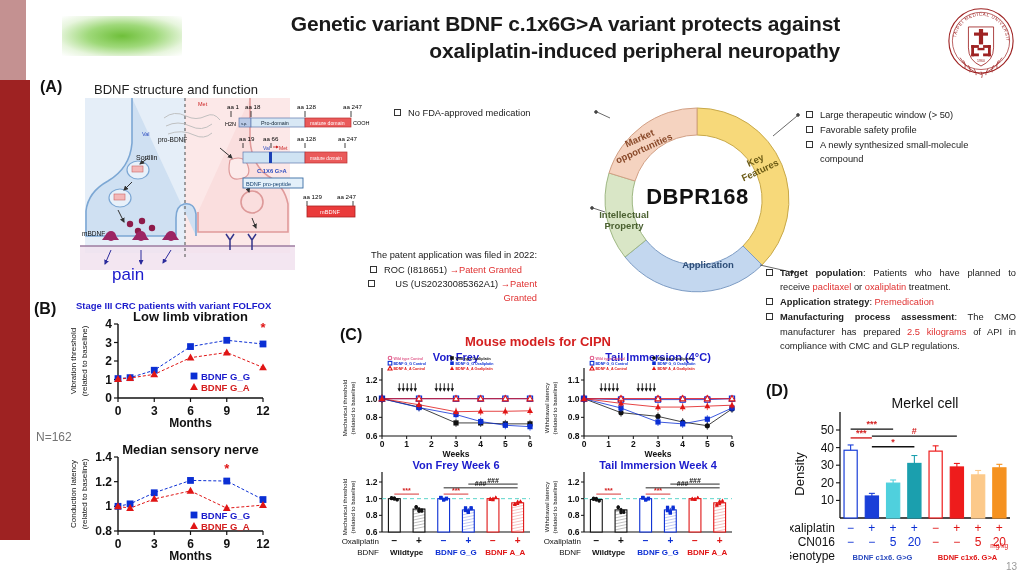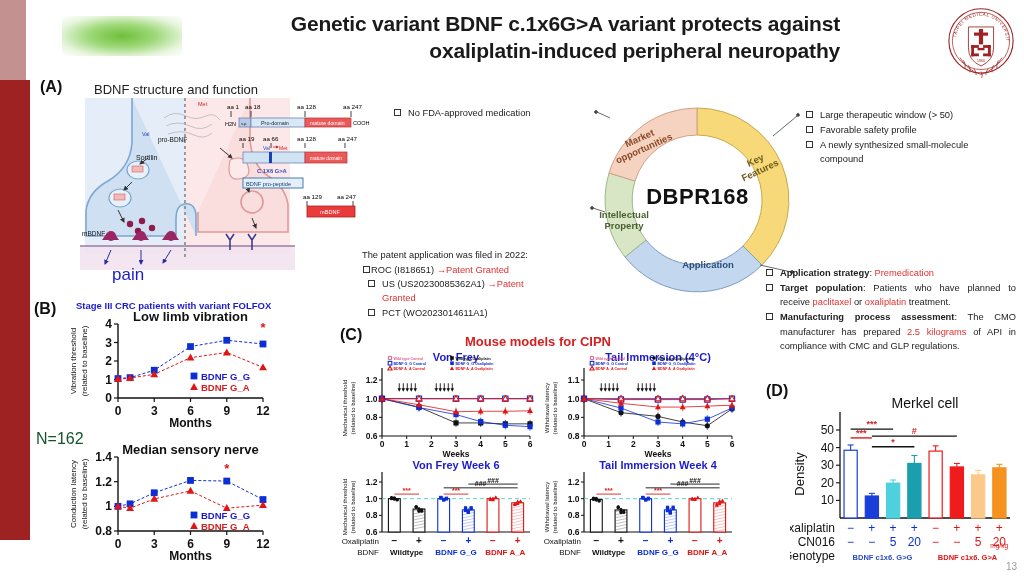--- a/index.html
+++ b/index.html
@@ -33,21 +33,21 @@
   
   .donut-wrap { position:absolute; left:590px; top:100px; width:215px; height:200px; }
   .donut-label { position:absolute; font-size:9.5px; font-weight:bold; text-align:center; line-height:1.15; }
   .donut-center { position:absolute; left:0; top:84px; width:215px; text-align:center;
       font-size:22px; font-weight:bold; color:#111; letter-spacing:0.5px;}
 
   
   .chart { position:absolute; }
   svg { display:block; }
 
-  .n162 { position:absolute; left:36px; top:430px; font-size:16px; color:#14532d; }
+  .n162 { position:absolute; left:36px; top:430px; font-size:12px; color:#737373; }
   .pagenum { position:absolute; right:7px; bottom:4px; font-size:10px; color:#9a9a9a; }
 </style>
 </head>
 <body>
 
 <div class="edge-top"></div>
 <div class="edge-main"></div>
 <div class="edge-bottom"></div>
 
 <div class="hdr-green"></div>
@@ -205,35 +205,31 @@
   <text x="95" y="114" font-size="5.6" fill="#fff">mBDNF</text>
 </svg>
 
 <ul class="bullets" style="left:394px; top:106px; width:150px;">
   <li>
     <span class="bx"></span>
     <span>No FDA-approved medication</span>
   </li>
 </ul>
 
-<div style="position:absolute;left:362px;top:248px;width:175px;font-size:9.3px;color:#222;line-height:1.52;">
+<div style="position:absolute;left:362px;top:248px;width:175px;font-size:9.3px;color:#222;line-height:1.52;text-align:right;">
   <div style="margin-bottom:1px;">The patent application was filed in 2022:</div>
-  <div style="display:flex;gap:1px;margin-left:1px;">
+  <div style="display:flex;gap:7px;margin-left:8px;">
     <span class="bx"></span>
     <span><span>ROC (I818651)</span>
       <span class="red">→Patent Granted</span></span>
   </div>
   <div style="display:flex;gap:7px;margin-left:6px;">
     <span class="bx"></span>
     <span><span>US (US20230085362A1)</span>
       <span class="red">→Patent Granted</span></span>
-  </div>
-  <div style="display:flex;gap:7px;margin-left:6px;">
-    <span class="bx"></span>
-    <span>PCT (WO2023014611A1)</span>
   </div>
 </div>
 
 <div class="donut-wrap">
   <svg width="215" height="200" viewBox="0 0 215 200">
     <g transform="translate(107,100)">
       <path d="M0 -92 A92 92 0 0 1 65 65 L46 46 A65 65 0 0 0 0 -65 Z" fill="#f7d97a" stroke="#c8a94a" stroke-width="1"></path>
       <path d="M65 65 A92 92 0 0 1 -72 57 L-51 40 A65 65 0 0 0 46 46 Z" fill="#c3d7ef" stroke="#7d9cc4" stroke-width="1"></path>
       <path d="M-72 57 A92 92 0 0 1 -88 -27 L-62 -19 A65 65 0 0 0 -51 40 Z" fill="#d9e6c6" stroke="#9fb884" stroke-width="1"></path>
       <path d="M-88 -27 A92 92 0 0 1 0 -92 L0 -65 A65 65 0 0 0 -62 -19 Z" fill="#f5d3c0" stroke="#d2a085" stroke-width="1"></path>
@@ -269,25 +265,25 @@
     </li>
   <li>
       <span class="bx"></span>
       <span>A newly synthesized small-molecule compound</span>
     </li>
 </ul>
 
 <ul class="bullets" style="left:766px; top:266px; width:250px; text-align:justify;">
   <li>
       <span class="bx"></span>
-    <span><b>Application strategy</b><span>: </span><span class="red">Premedication</span></span>
+    <span><b>Target population</b><span>: Patients who have planned to receive </span><span class="red">paclitaxel</span><span> or </span><span class="red">oxaliplatin</span><span> treatment.</span></span>
     </li>
   <li>
       <span class="bx"></span>
-    <span><b>Target population</b><span>: Patients who have planned to receive </span><span class="red">paclitaxel</span><span> or </span><span class="red">oxaliplatin</span><span> treatment.</span></span>
+    <span><b>Application strategy</b><span>: </span><span class="red">Premedication</span></span>
     </li>
   <li>
       <span class="bx"></span>
     <span><b>Manufacturing process assessment</b><span>: The CMO manufacturer has prepared </span><span class="red">2.5 kilograms</span><span> of API in compliance with CMC and GLP regulations.</span></span>
     </li>
 </ul>
 
 <div class="plabel" style="left:34px; top:300px;">(B)</div>
 <div style="position:absolute;left:76px;top:300px;font-size:9.5px;font-weight:bold;color:#1b1bcc;">Stage III CRC patients with variant FOLFOX</div>
 <div class="n162">N=162</div>

